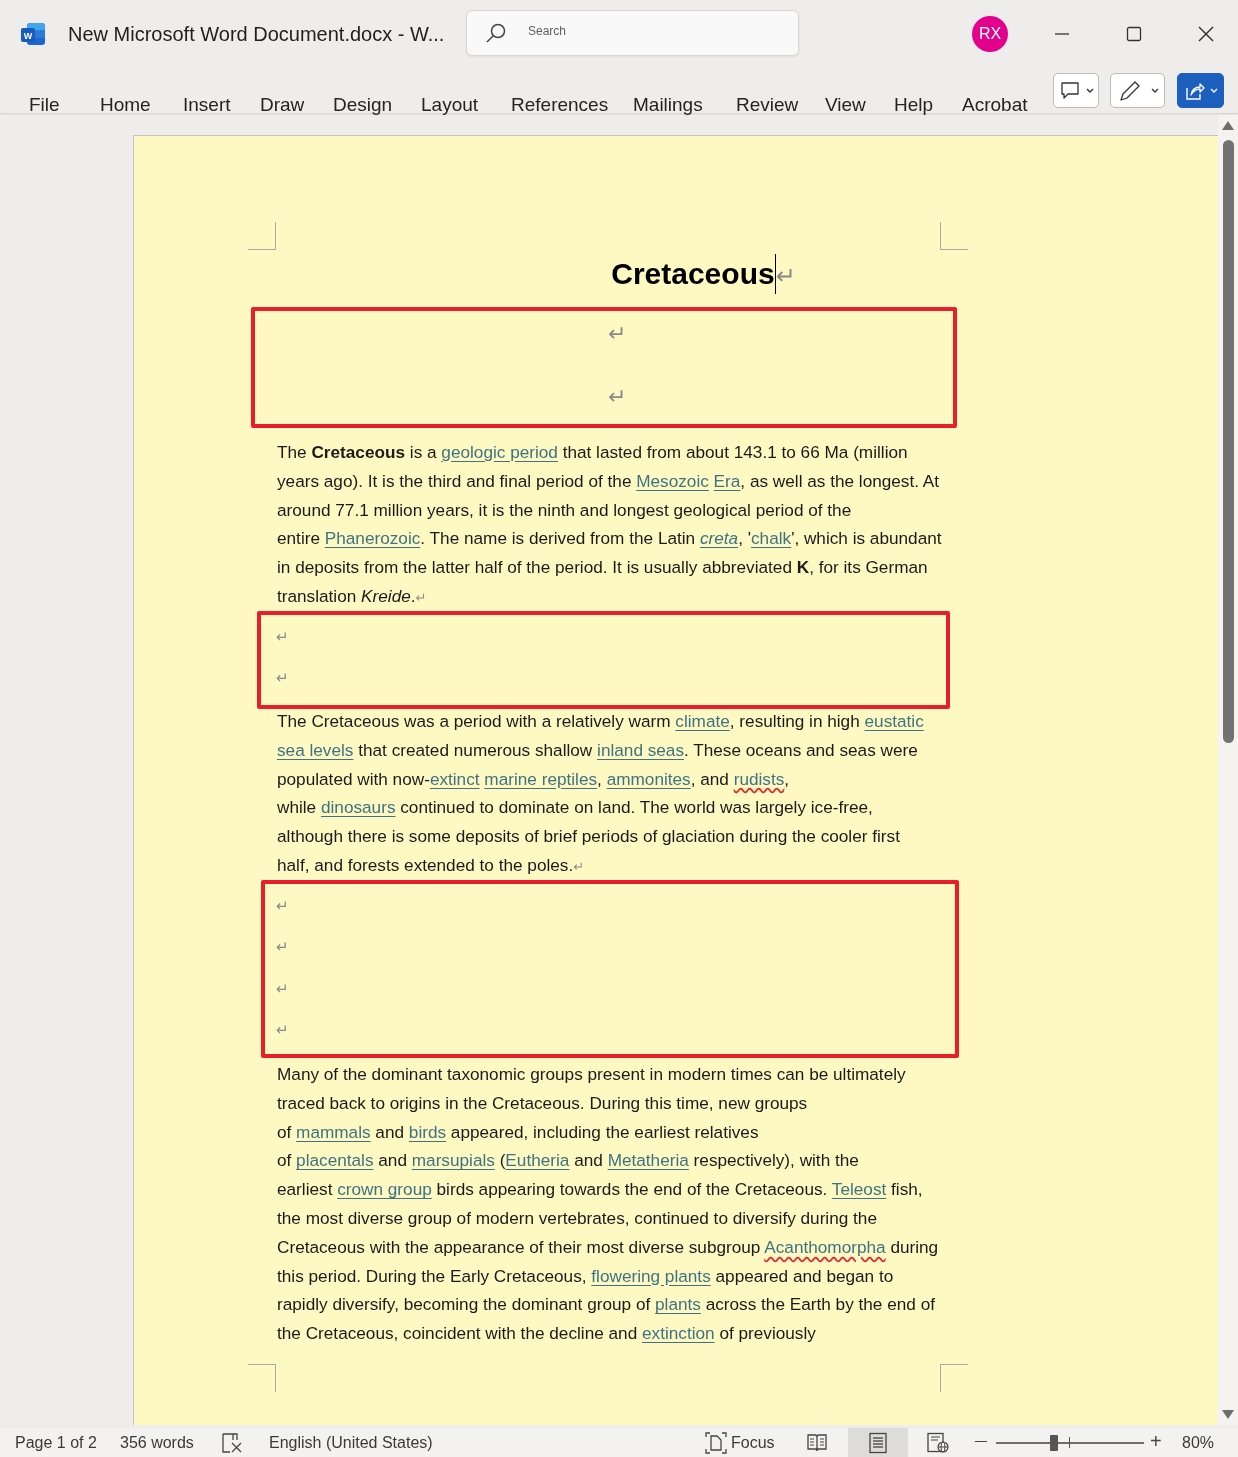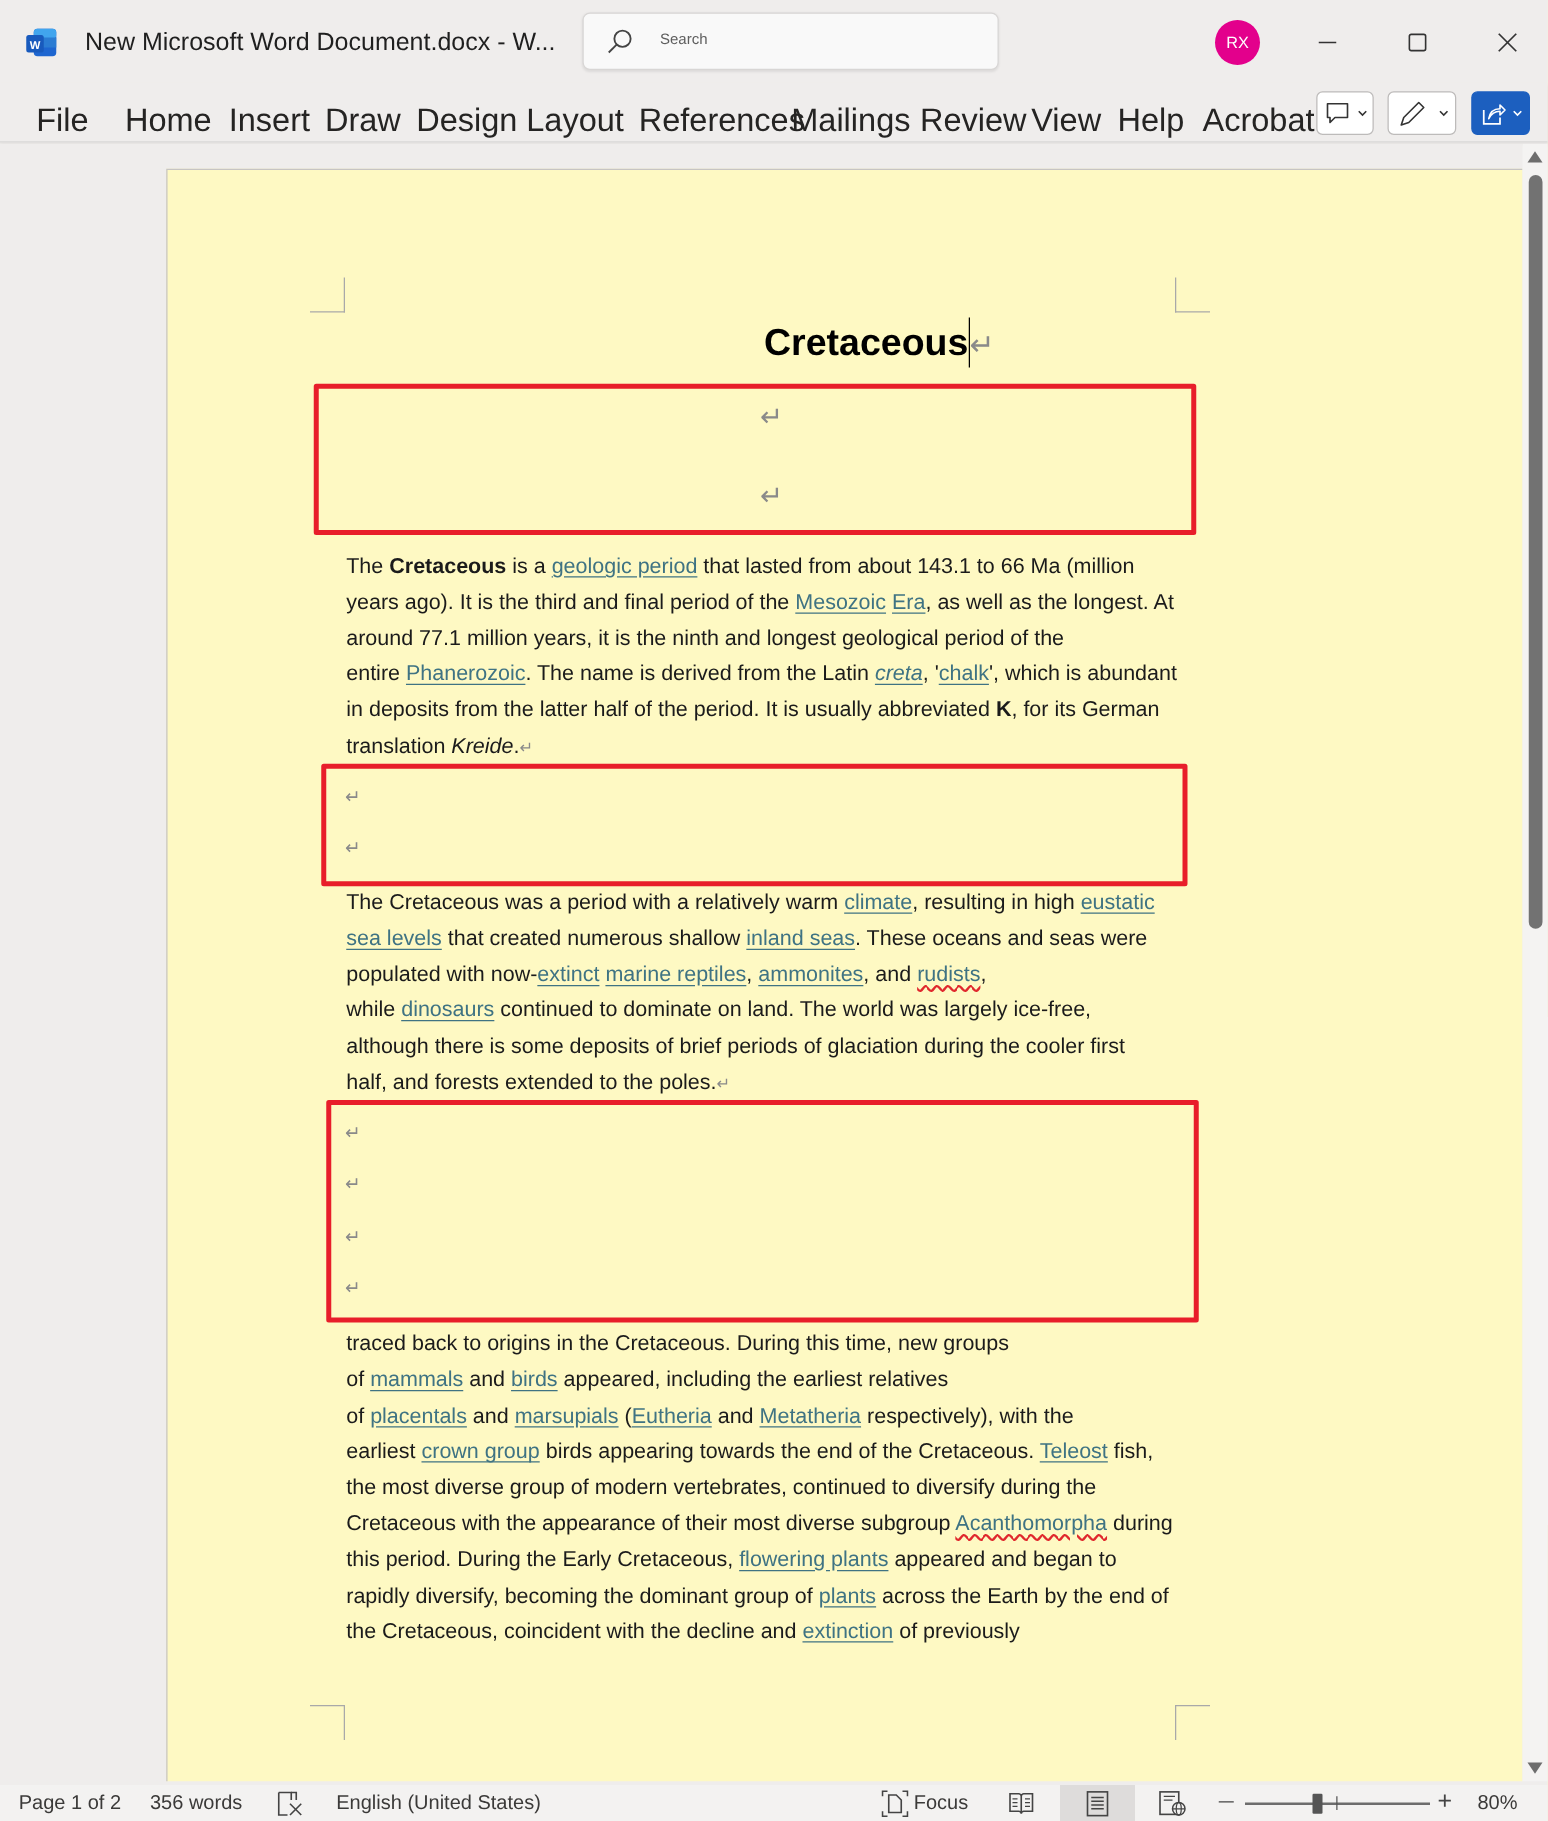--- a/index.html
+++ b/index.html
@@ -3,24 +3,24 @@
 <meta charset="utf-8">
 <style>
   * { box-sizing: border-box; margin: 0; padding: 0; }
   html, body { width: 1238px; height: 1457px; overflow: hidden; background: #efedec; font-family: "Liberation Sans", sans-serif; color: #1b1b1b; }
   .titlebar { position: absolute; left: 0; top: 0; width: 1238px; height: 66px; background: #efedec; }
   .app-icon { position: absolute; left: 20px; top: 22px; width: 26px; height: 24px; }
   .doc-title { position: absolute; left: 68px; top: 23px; font-size: 20px; color: #1f1f1f; white-space: nowrap; }
   .search-box { position: absolute; left: 466px; top: 10px; width: 333px; height: 46px; background: #f9f9f9; border: 1px solid #d8d6d5; border-radius: 6px; box-shadow: 0 1px 2px rgba(0,0,0,0.08); }
   .search-box .icon { position: absolute; left: 18px; top: 11px; width: 22px; height: 22px; }
   .search-box .label { position: absolute; left: 61px; top: 13px; font-size: 12px; color: #5e5e5e; }
-  .avatar { position: absolute; left: 972px; top: 16px; width: 36px; height: 36px; border-radius: 50%; background: #e3008c; color: #fff; font-size: 13px; text-align: center; line-height: 36px; }
+  .avatar { position: absolute; left: 972px; top: 16px; width: 36px; height: 36px; border-radius: 50%; background: #e3008c; color: #fff; font-size: 16px; text-align: center; line-height: 36px; }
   .win-btn { position: absolute; top: 16px; width: 40px; height: 36px; display: flex; align-items: center; justify-content: center; }
   .ribbon { position: absolute; left: 0; top: 66px; width: 1238px; height: 48px; background: #efedec; border-bottom: 1px solid #d9d7d6; box-shadow: 0 2px 3px rgba(0,0,0,0.06); }
-  .tab { position: absolute; top: 15px; font-size: 26px; color: #252423; white-space: nowrap; }
+  .tab { position: absolute; top: 28px; font-size: 19px; color: #252423; white-space: nowrap; }
   .rbtn { position: absolute; top: 7px; height: 35px; border: 1px solid #bdbbba; border-radius: 5px; background: #fff; display: flex; align-items: center; padding-left: 6px; }
   .rbtn.share { background: #1c5fbf; border-color: #1c5fbf; }
   .canvas { position: absolute; left: 0; top: 115px; width: 1218px; height: 1310px; background: #efedec; overflow: hidden; }
   .page { position: absolute; left: 133px; top: 20px; width: 1141px; height: 1300px; background: #fef9c3; border: 1px solid #c6c4c3; }
   .crop { position: absolute; width: 28px; height: 28px; border-color: #a9a9a9; border-style: solid; border-width: 0; }
   .title-line { position: absolute; left: 0; width: 100%; top: 118px; text-align: center; font-size: 30px; font-weight: bold; color: #000; font-family: "Liberation Sans", sans-serif; }
   .pilcrow { color: #8a8a8a; font-weight: normal; }
   .cursor { display: inline-block; width: 1px; height: 40px; background: #000; vertical-align: -10px; }
   .redbox { position: absolute; border: 4px solid #e81e2a; border-radius: 2px; }
   .mark { position: absolute; color: #8a8a8a; font-size: 15px; }
@@ -155,20 +155,21 @@
       <span class="line"><span>half, and forests extended to the poles.</span><span class="pilcrow" style="font-size:13px">↵</span></span>
     </div>
 
     <div class="redbox" style="left:127px; top:744px; width:698px; height:178px;"></div>
     <span class="mark" style="left:142px; top:761px;">↵</span>
     <span class="mark" style="left:142px; top:802px;">↵</span>
     <span class="mark" style="left:142px; top:844px;">↵</span>
     <span class="mark" style="left:142px; top:885px;">↵</span>
 
     <div class="para" style="top:924px;">
+      <span class="line"><span>Many of the dominant taxonomic groups present in modern times can be ultimately</span></span>
       <span class="line"><span>traced back to origins in the Cretaceous. During this time, new groups</span></span>
       <span class="line"><span>of </span><span class="lnk">mammals</span><span> and </span><span class="lnk">birds</span><span> appeared, including the earliest relatives</span></span>
       <span class="line"><span>of </span><span class="lnk">placentals</span><span> and </span><span class="lnk">marsupials</span><span> (</span><span class="lnk">Eutheria</span><span> and </span><span class="lnk">Metatheria</span><span> respectively), with the</span></span>
       <span class="line"><span>earliest </span><span class="lnk">crown group</span><span> birds appearing towards the end of the Cretaceous. </span><span class="lnk">Teleost</span><span> fish,</span></span>
       <span class="line"><span>the most diverse group of modern vertebrates, continued to diversify during the</span></span>
       <span class="line"><span>Cretaceous with the appearance of their most diverse subgroup </span><span class="lnk squig">Acanthomorpha</span><span> during</span></span>
       <span class="line"><span>this period. During the Early Cretaceous, </span><span class="lnk">flowering plants</span><span> appeared and began to</span></span>
       <span class="line"><span>rapidly diversify, becoming the dominant group of </span><span class="lnk">plants</span><span> across the Earth by the end of</span></span>
       <span class="line"><span>the Cretaceous, coincident with the decline and </span><span class="lnk">extinction</span><span> of previously</span></span>
     </div>

